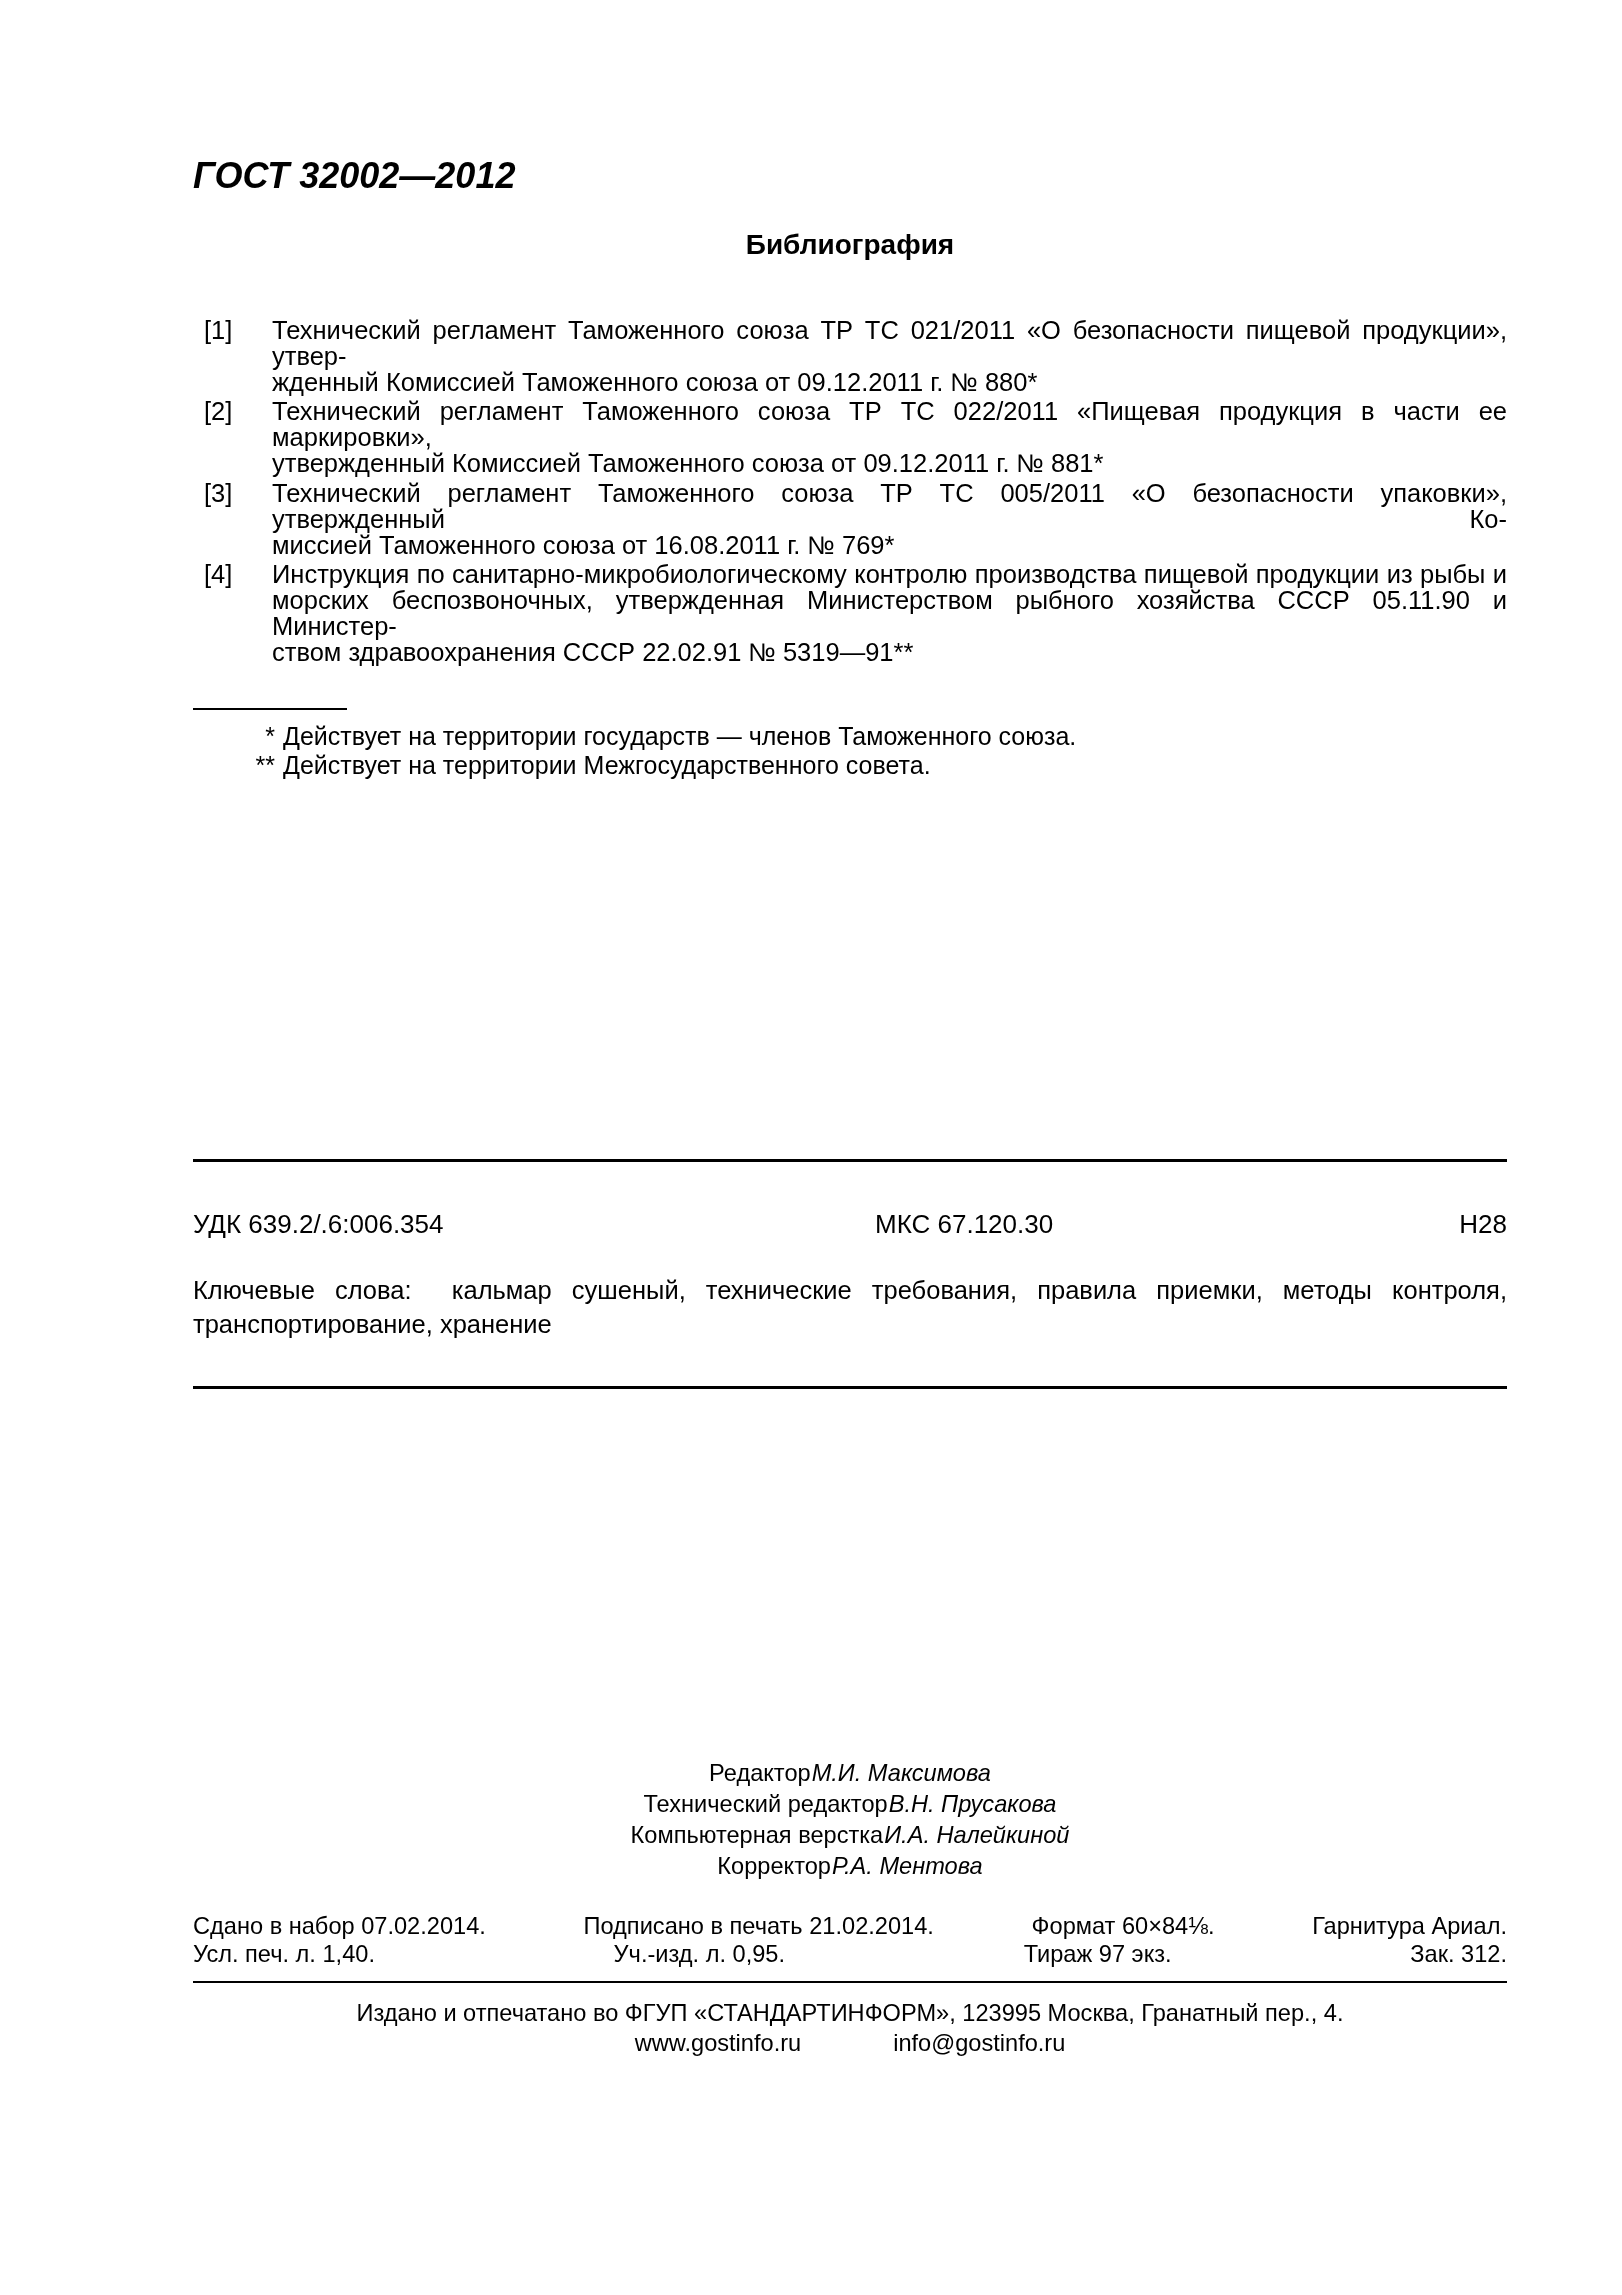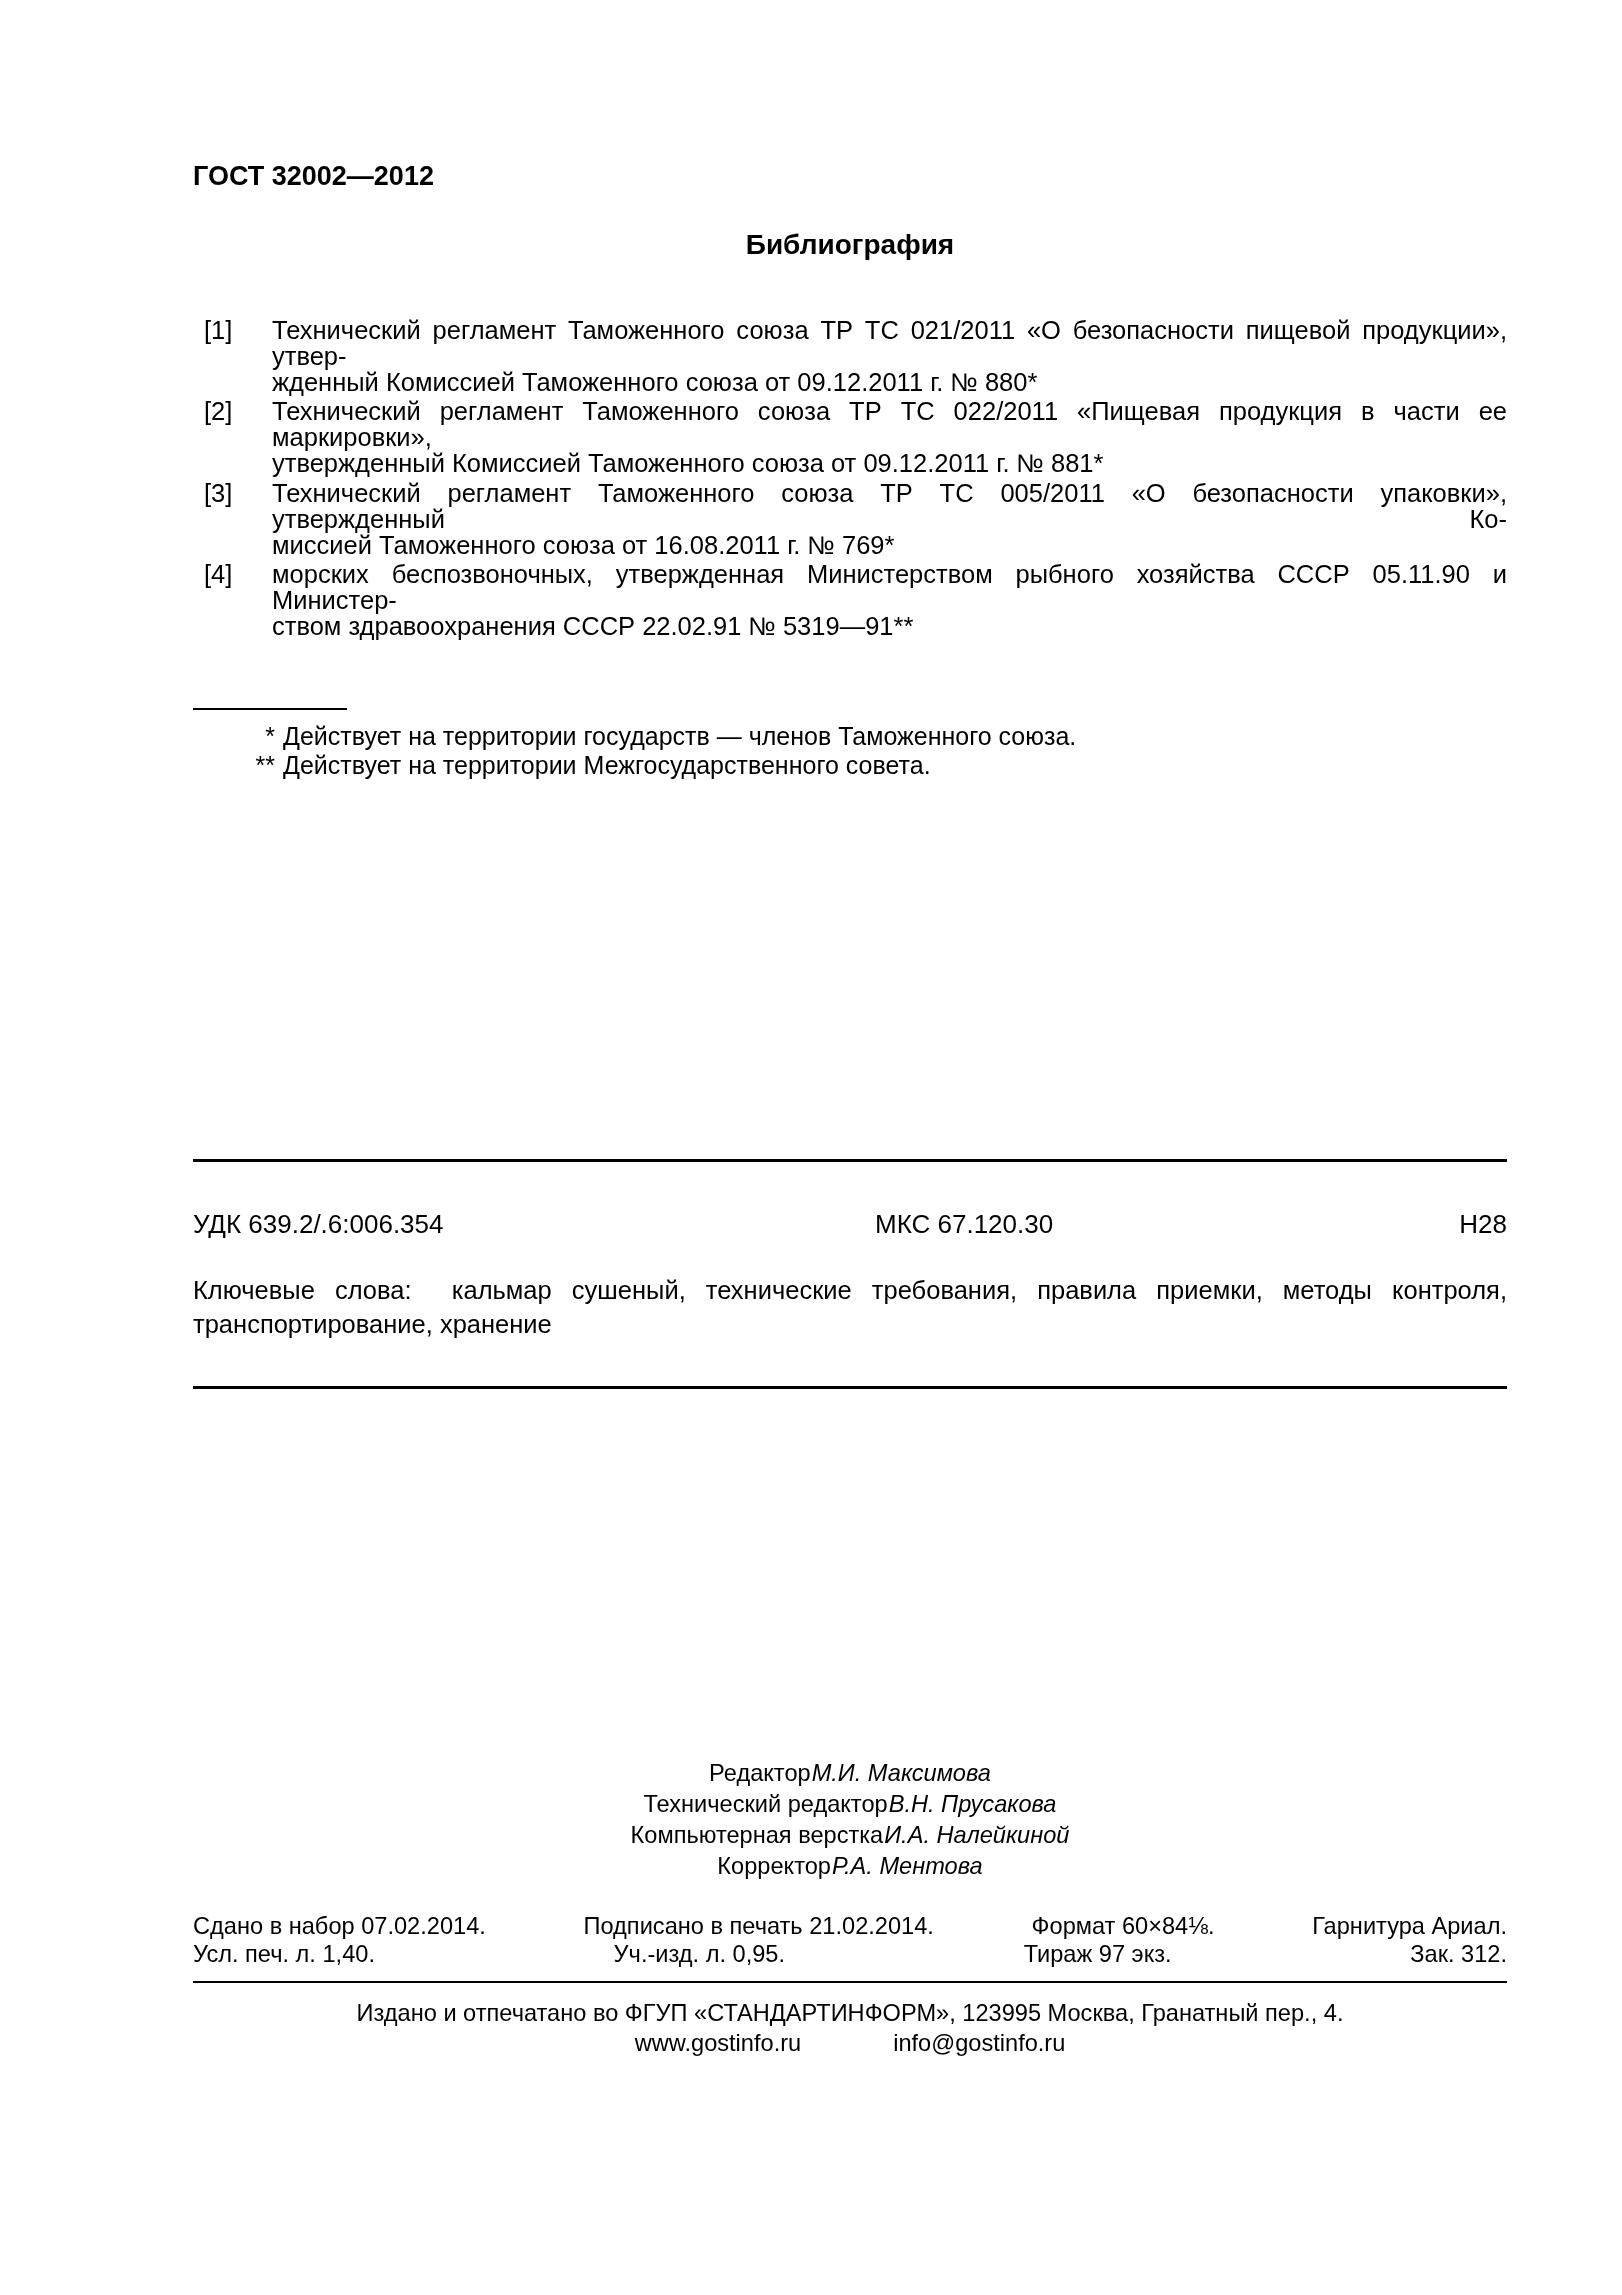--- a/index.html
+++ b/index.html
@@ -10,22 +10,23 @@
     background: #ffffff;
     color: #000000;
     font-family: "Liberation Sans", "DejaVu Sans", sans-serif;
     overflow: hidden;
   }
   .abs { position: absolute; }
   .content { left: 193px; width: 1314px; }
 
   .header {
     top: 161px; left: 193px;
-    font-size: 27px; font-weight: bold; line-height: 30px;
+    font-size: 36px; font-weight: bold; line-height: 30px;
     white-space: nowrap;
+    font-style: italic;
   }
   .title {
     top: 230px;
     font-size: 28px; font-weight: bold; line-height: 30px;
     text-align: center;
   }
 
   .bib { top: 317px; font-size: 25.5px; line-height: 26px; }
   .bib-item { position: relative; padding-left: 79px; margin-bottom: 3.3px; }
   .bib-num { position: absolute; left: 11px; top: 0; }
@@ -80,20 +81,21 @@
       <div class="bib-line fill">Технический регламент Таможенного союза ТР ТС 022/2011 «Пищевая продукция в части ее маркировки»,</div>
       <div class="bib-line">утвержденный Комиссией Таможенного союза от 09.12.2011 г. № 881*</div>
     </div>
     <div class="bib-item">
       <span class="bib-num">[3]</span>
       <div class="bib-line fill">Технический регламент Таможенного союза ТР ТС 005/2011 «О безопасности упаковки», утвержденный Ко-</div>
       <div class="bib-line">миссией Таможенного союза от 16.08.2011 г. № 769*</div>
     </div>
     <div class="bib-item">
       <span class="bib-num">[4]</span>
+      <div class="bib-line fill">Инструкция по санитарно-микробиологическому контролю производства пищевой продукции из рыбы и</div>
       <div class="bib-line fill">морских беспозвоночных, утвержденная Министерством рыбного хозяйства СССР 05.11.90 и Министер-</div>
       <div class="bib-line">ством здравоохранения СССР 22.02.91 № 5319—91**</div>
     </div>
   </div>
 
   <div class="abs fn-rule"></div>
 
   <div class="abs content footnotes">
     <div class="fn-row">
       <span class="fn-marker">*</span>

